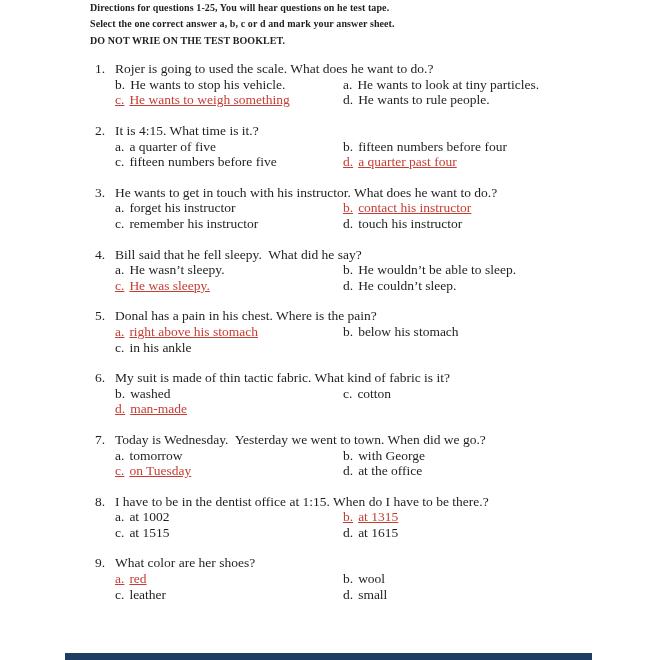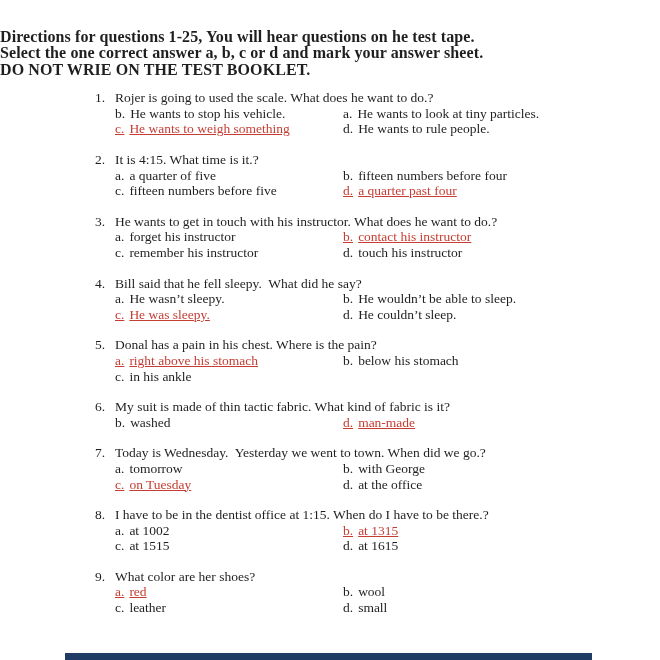--- a/index.html
+++ b/index.html
@@ -18,24 +18,25 @@
     color: var(--text);
   }
   .page {
     position: relative;
     width: 660px;
     height: 660px;
     overflow: hidden;
     background: var(--bg);
   }
   .directions {
-    padding-top: 29px;
+    padding-top: 0;
+    margin-left: 90px;
     width: 515px;
     font-weight: bold;
-    font-size: 16px;
+    font-size: 10px;
     line-height: 16.4px;
     letter-spacing: 0.1px;
   }
   .question-list {
     margin-left: 95px;
     margin-top: 12px;
     width: 500px;
     font-size: 13.5px;
     line-height: 15.6px;
   }
@@ -176,20 +177,23 @@
 
   <div class="question">
     <div class="q-line">
       <span class="q-num">6.</span>
       <span class="q-text">My suit is made of thin tactic fabric. What kind of fabric is it?</span>
     </div>
     <div class="options">
       <div class="opt">
         <span class="opt-label">b.</span><span>washed</span>
       </div>
+      <div class="opt">
+        <span class="opt-label">c.</span><span>cotton</span>
+      </div>
       <div class="opt correct">
         <span class="opt-label">d.</span><span>man-made</span>
       </div>
     </div>
   </div>
 
   <div class="question">
     <div class="q-line">
       <span class="q-num">7.</span>
       <span class="q-text">Today is Wednesday.  Yesterday we went to town. When did we go.?</span>

